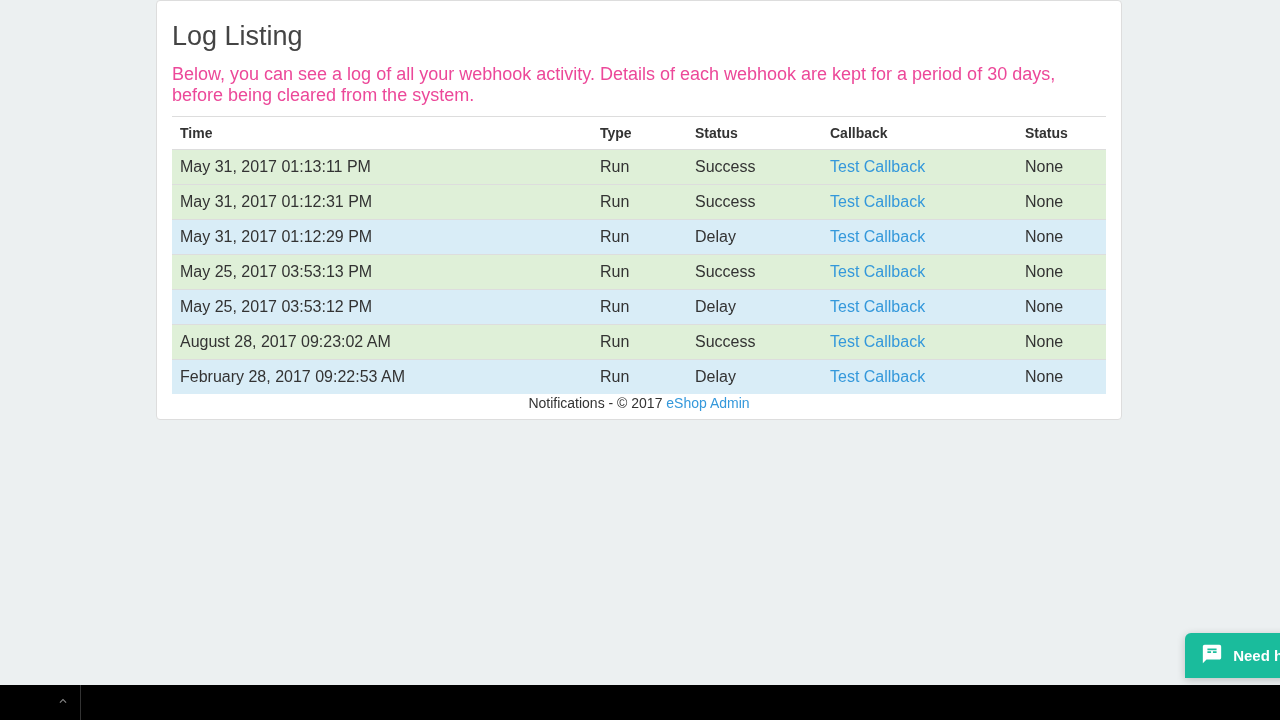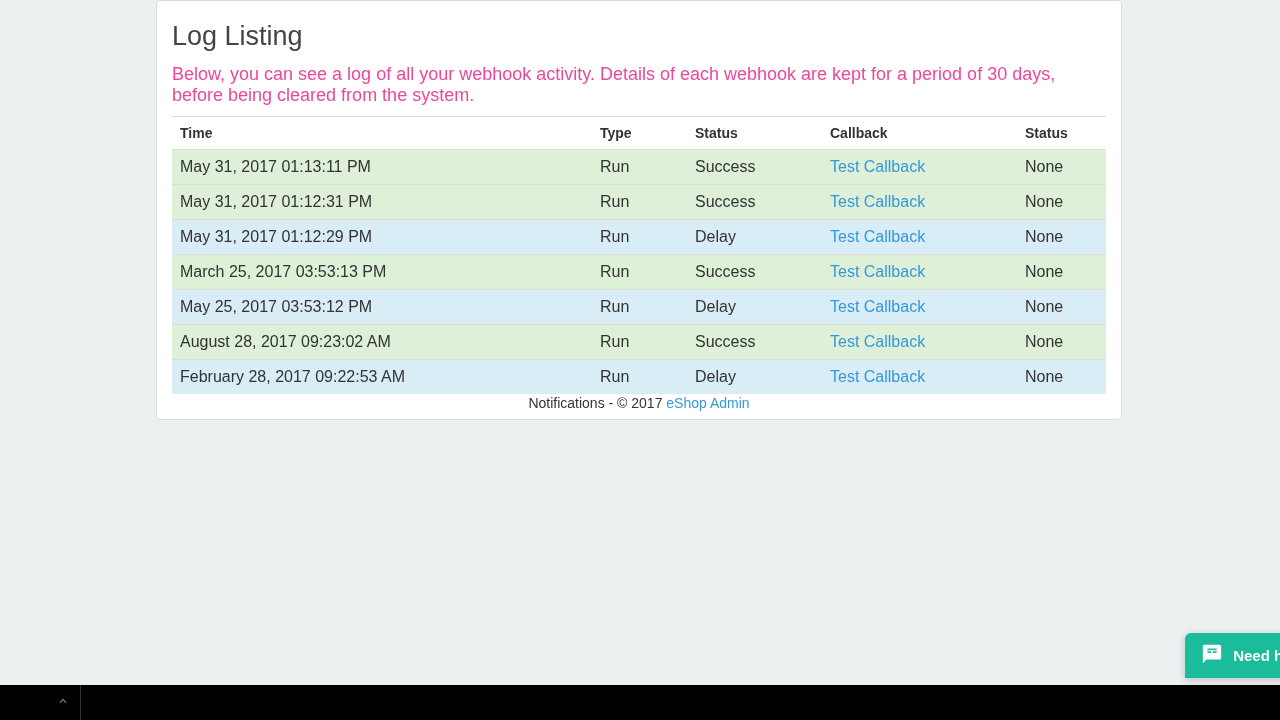--- a/index.html
+++ b/index.html
@@ -144,21 +144,21 @@
           <td>None</td>
         </tr>
         <tr class="delay">
           <td>May 31, 2017 01:12:29 PM</td>
           <td>Run</td>
           <td>Delay</td>
           <td><a class="callback-link">Test Callback</a></td>
           <td>None</td>
         </tr>
         <tr class="success">
-          <td>March 25, 2017 03:53:13 PM</td>
+          <td>May 25, 2017 03:53:13 PM</td>
           <td>Run</td>
           <td>Success</td>
           <td><a class="callback-link">Test Callback</a></td>
           <td>None</td>
         </tr>
         <tr class="delay">
           <td>May 25, 2017 03:53:12 PM</td>
           <td>Run</td>
           <td>Delay</td>
           <td><a class="callback-link">Test Callback</a></td>

